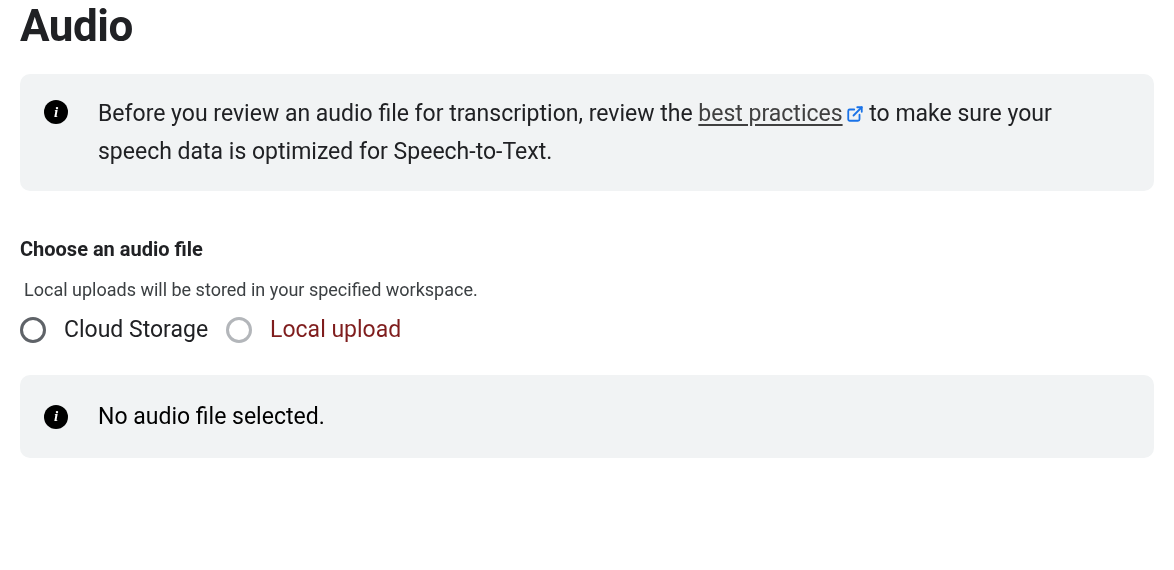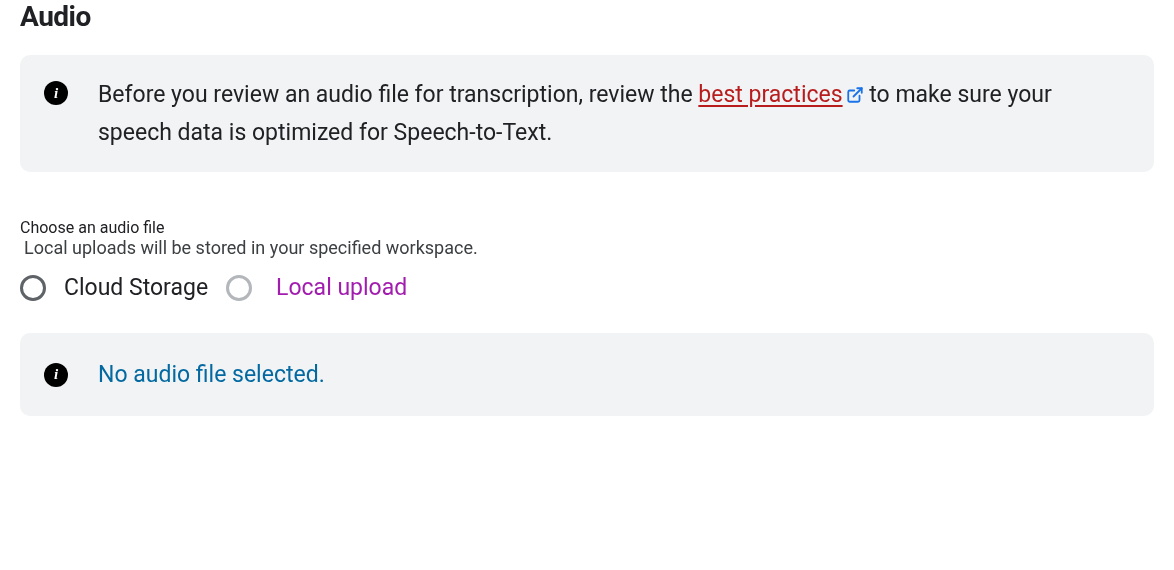--- a/index.html
+++ b/index.html
@@ -8,21 +8,21 @@
       padding: 0;
     }
     body {
       font-family: -apple-system, BlinkMacSystemFont, "Segoe UI", Roboto, Arial, sans-serif;
       background: #fff;
       color: #202124;
       width: 1174px;
       padding: 0 20px;
     }
     h1.page-title {
-      font-size: 28px;
+      font-size: 44px;
       font-weight: 700;
       margin-bottom: 22px;
       letter-spacing: -0.5px;
     }
     .info-box {
       background: #f1f3f4;
       border-radius: 10px;
       padding: 22px 28px 22px 24px;
       display: flex;
       align-items: flex-start;
@@ -44,33 +44,34 @@
       font-size: 15px;
       flex-shrink: 0;
       margin-top: 4px;
     }
     .info-text {
       font-size: 23px;
       line-height: 1.55;
       color: #202124;
     }
     .info-link {
-      color: #b91c1c;
+      color: #404040;
       text-decoration: underline;
       text-underline-offset: 3px;
     }
     .external-icon {
       display: inline-block;
       vertical-align: -2px;
       margin-left: 3px;
       color: #1a73e8;
     }
     h2.section-heading {
-      font-size: 16px;
-      font-weight: 400;
+      font-size: 20px;
+      font-weight: 700;
+      margin-bottom: 18px;
     }
     .helper-text {
       font-size: 18px;
       color: #3c4043;
       margin-bottom: 16px;
       padding-left: 4px;
     }
     .radio-group {
       display: flex;
       flex-direction: row;
@@ -92,37 +93,36 @@
       flex-shrink: 0;
     }
     .radio-option.disabled .radio-circle {
       border-color: #b3b6ba;
     }
     .radio-label {
       font-size: 23px;
       color: #202124;
     }
     .radio-option.disabled .radio-label {
-      color: #a21caf;
-      margin-left: 6px;
+      color: #7f1d1d;
     }
     .status-box {
       background: #f1f3f4;
       border-radius: 10px;
       padding: 28px 24px;
       display: flex;
       align-items: center;
       gap: 30px;
     }
     .status-box .info-icon {
       margin-top: 0;
     }
     .status-text {
       font-size: 23px;
-      color: #0369a1;
+      color: #000000;
     }
   </style>
 </head>
 <body>
 
 <h1 class="page-title">Audio</h1>
 
 <div class="info-box">
   <span class="info-icon">i</span>
   <div class="info-text">

